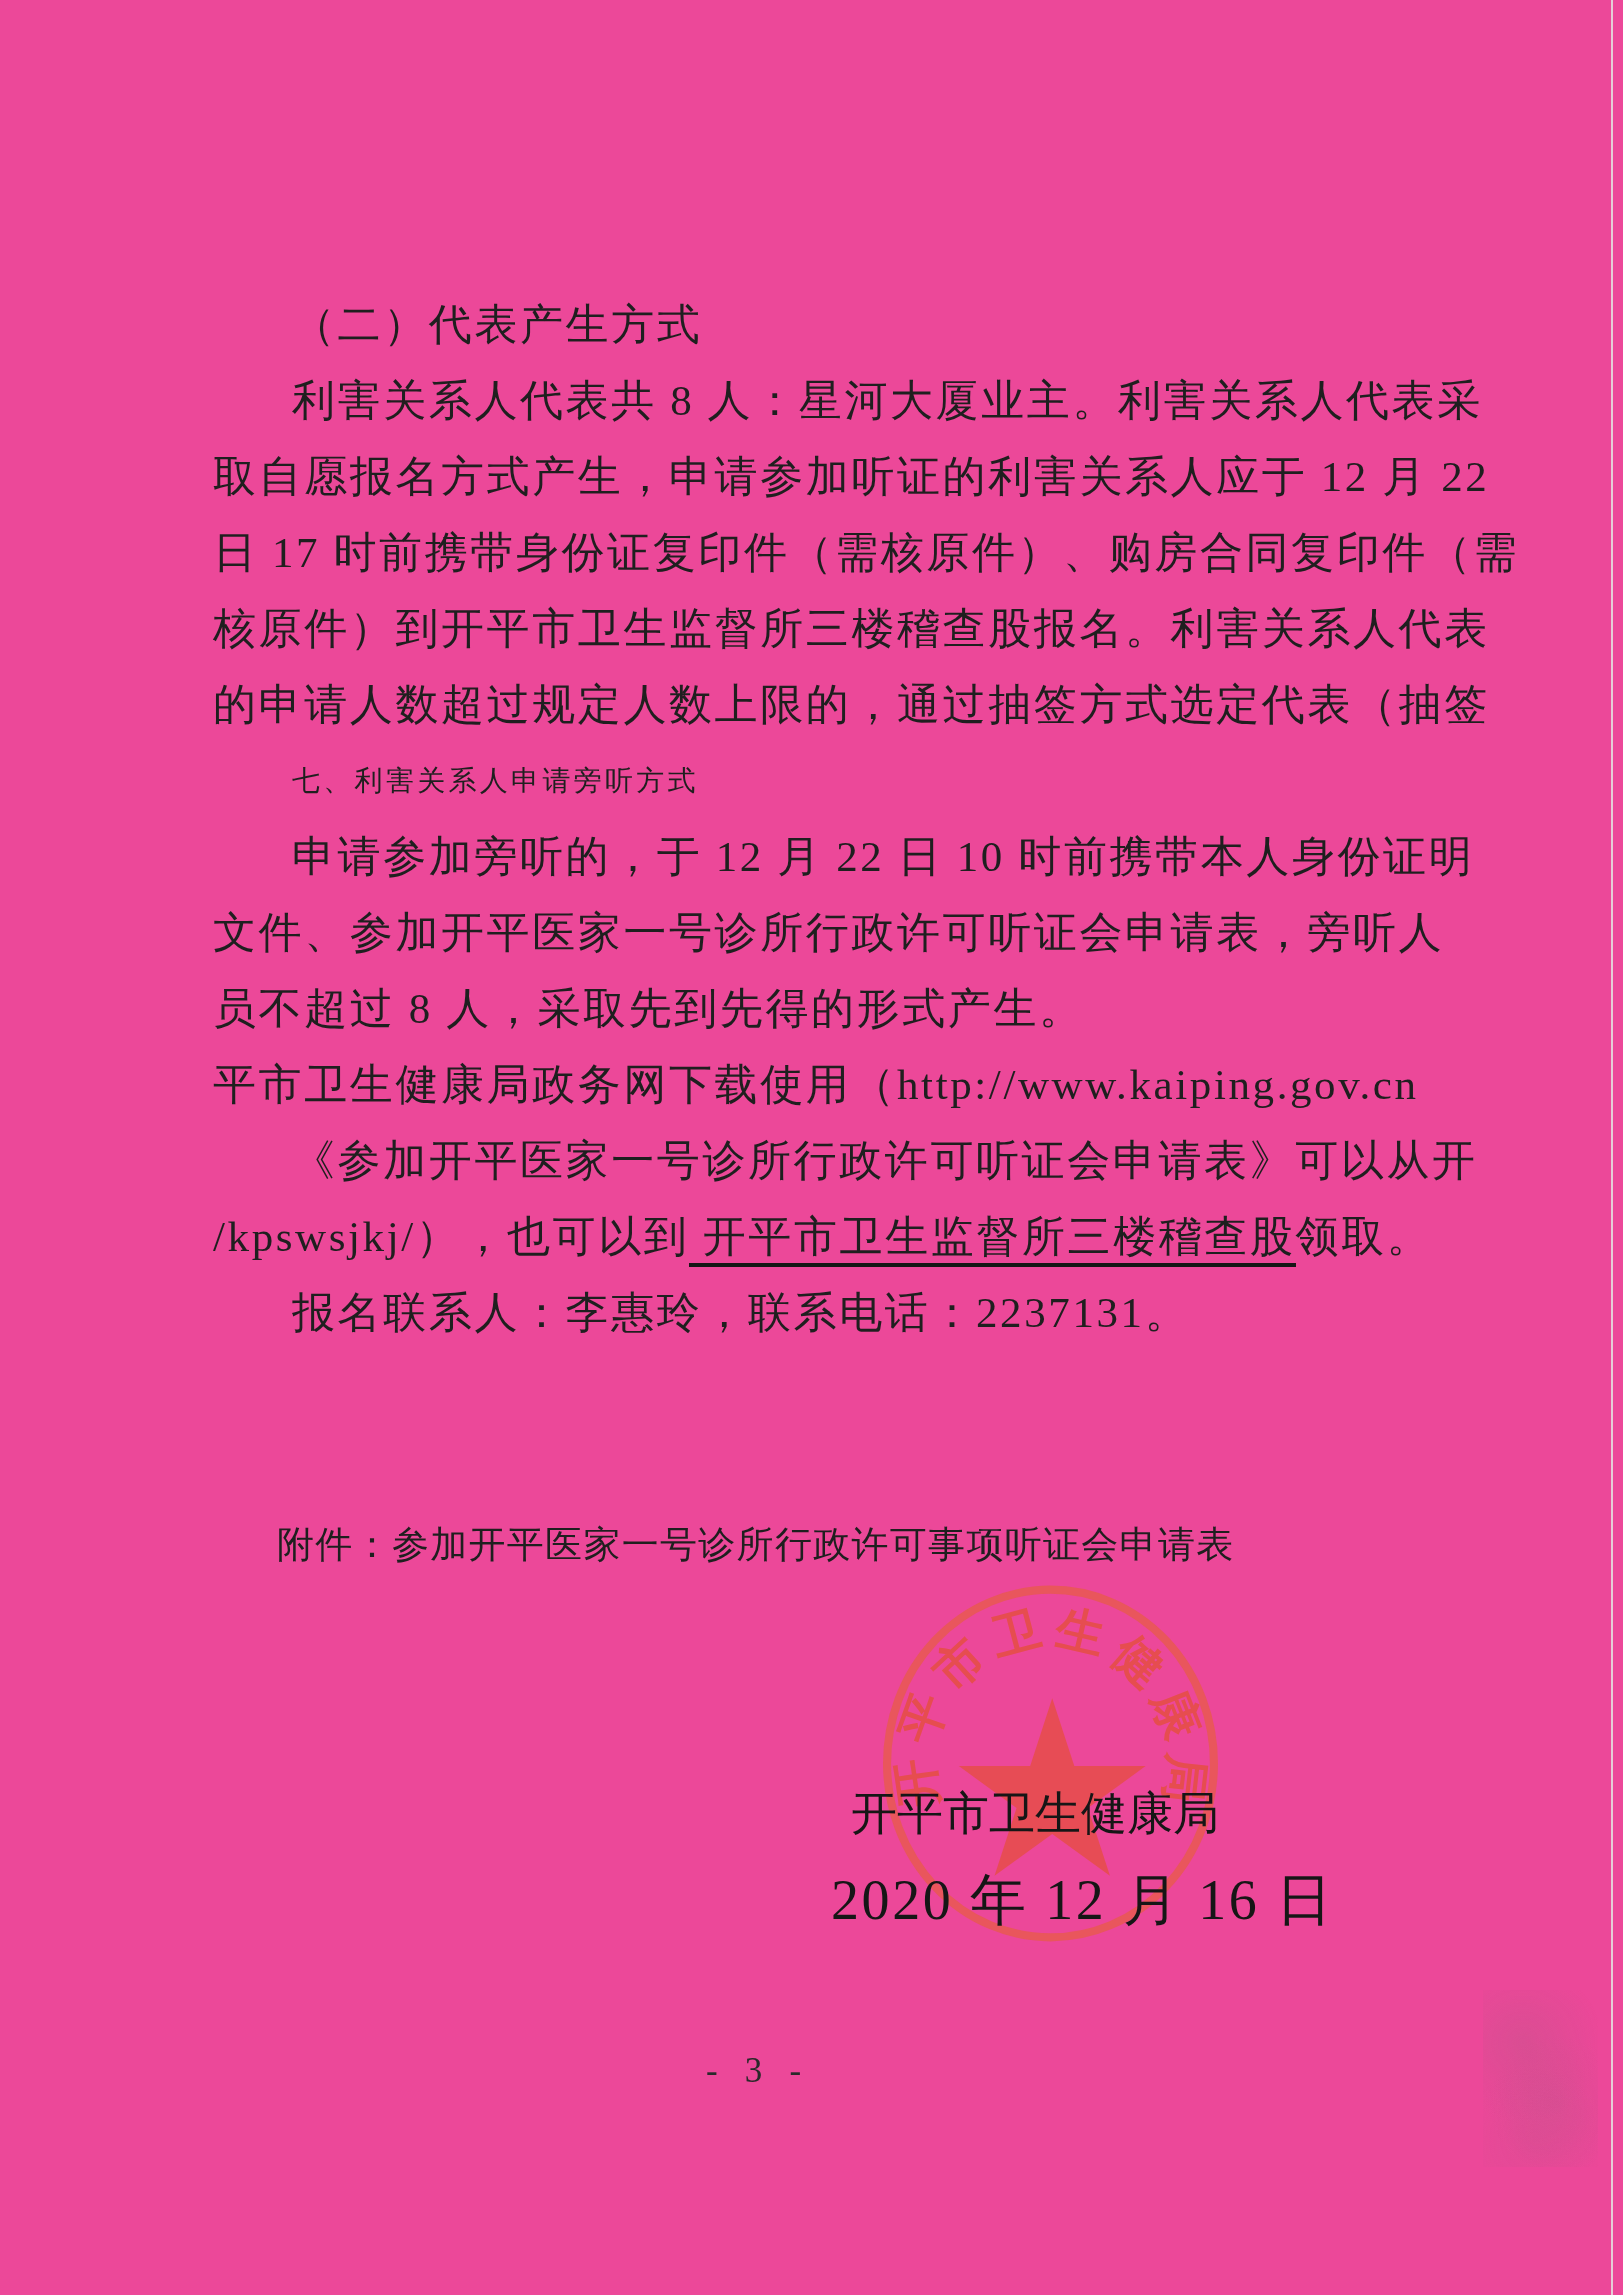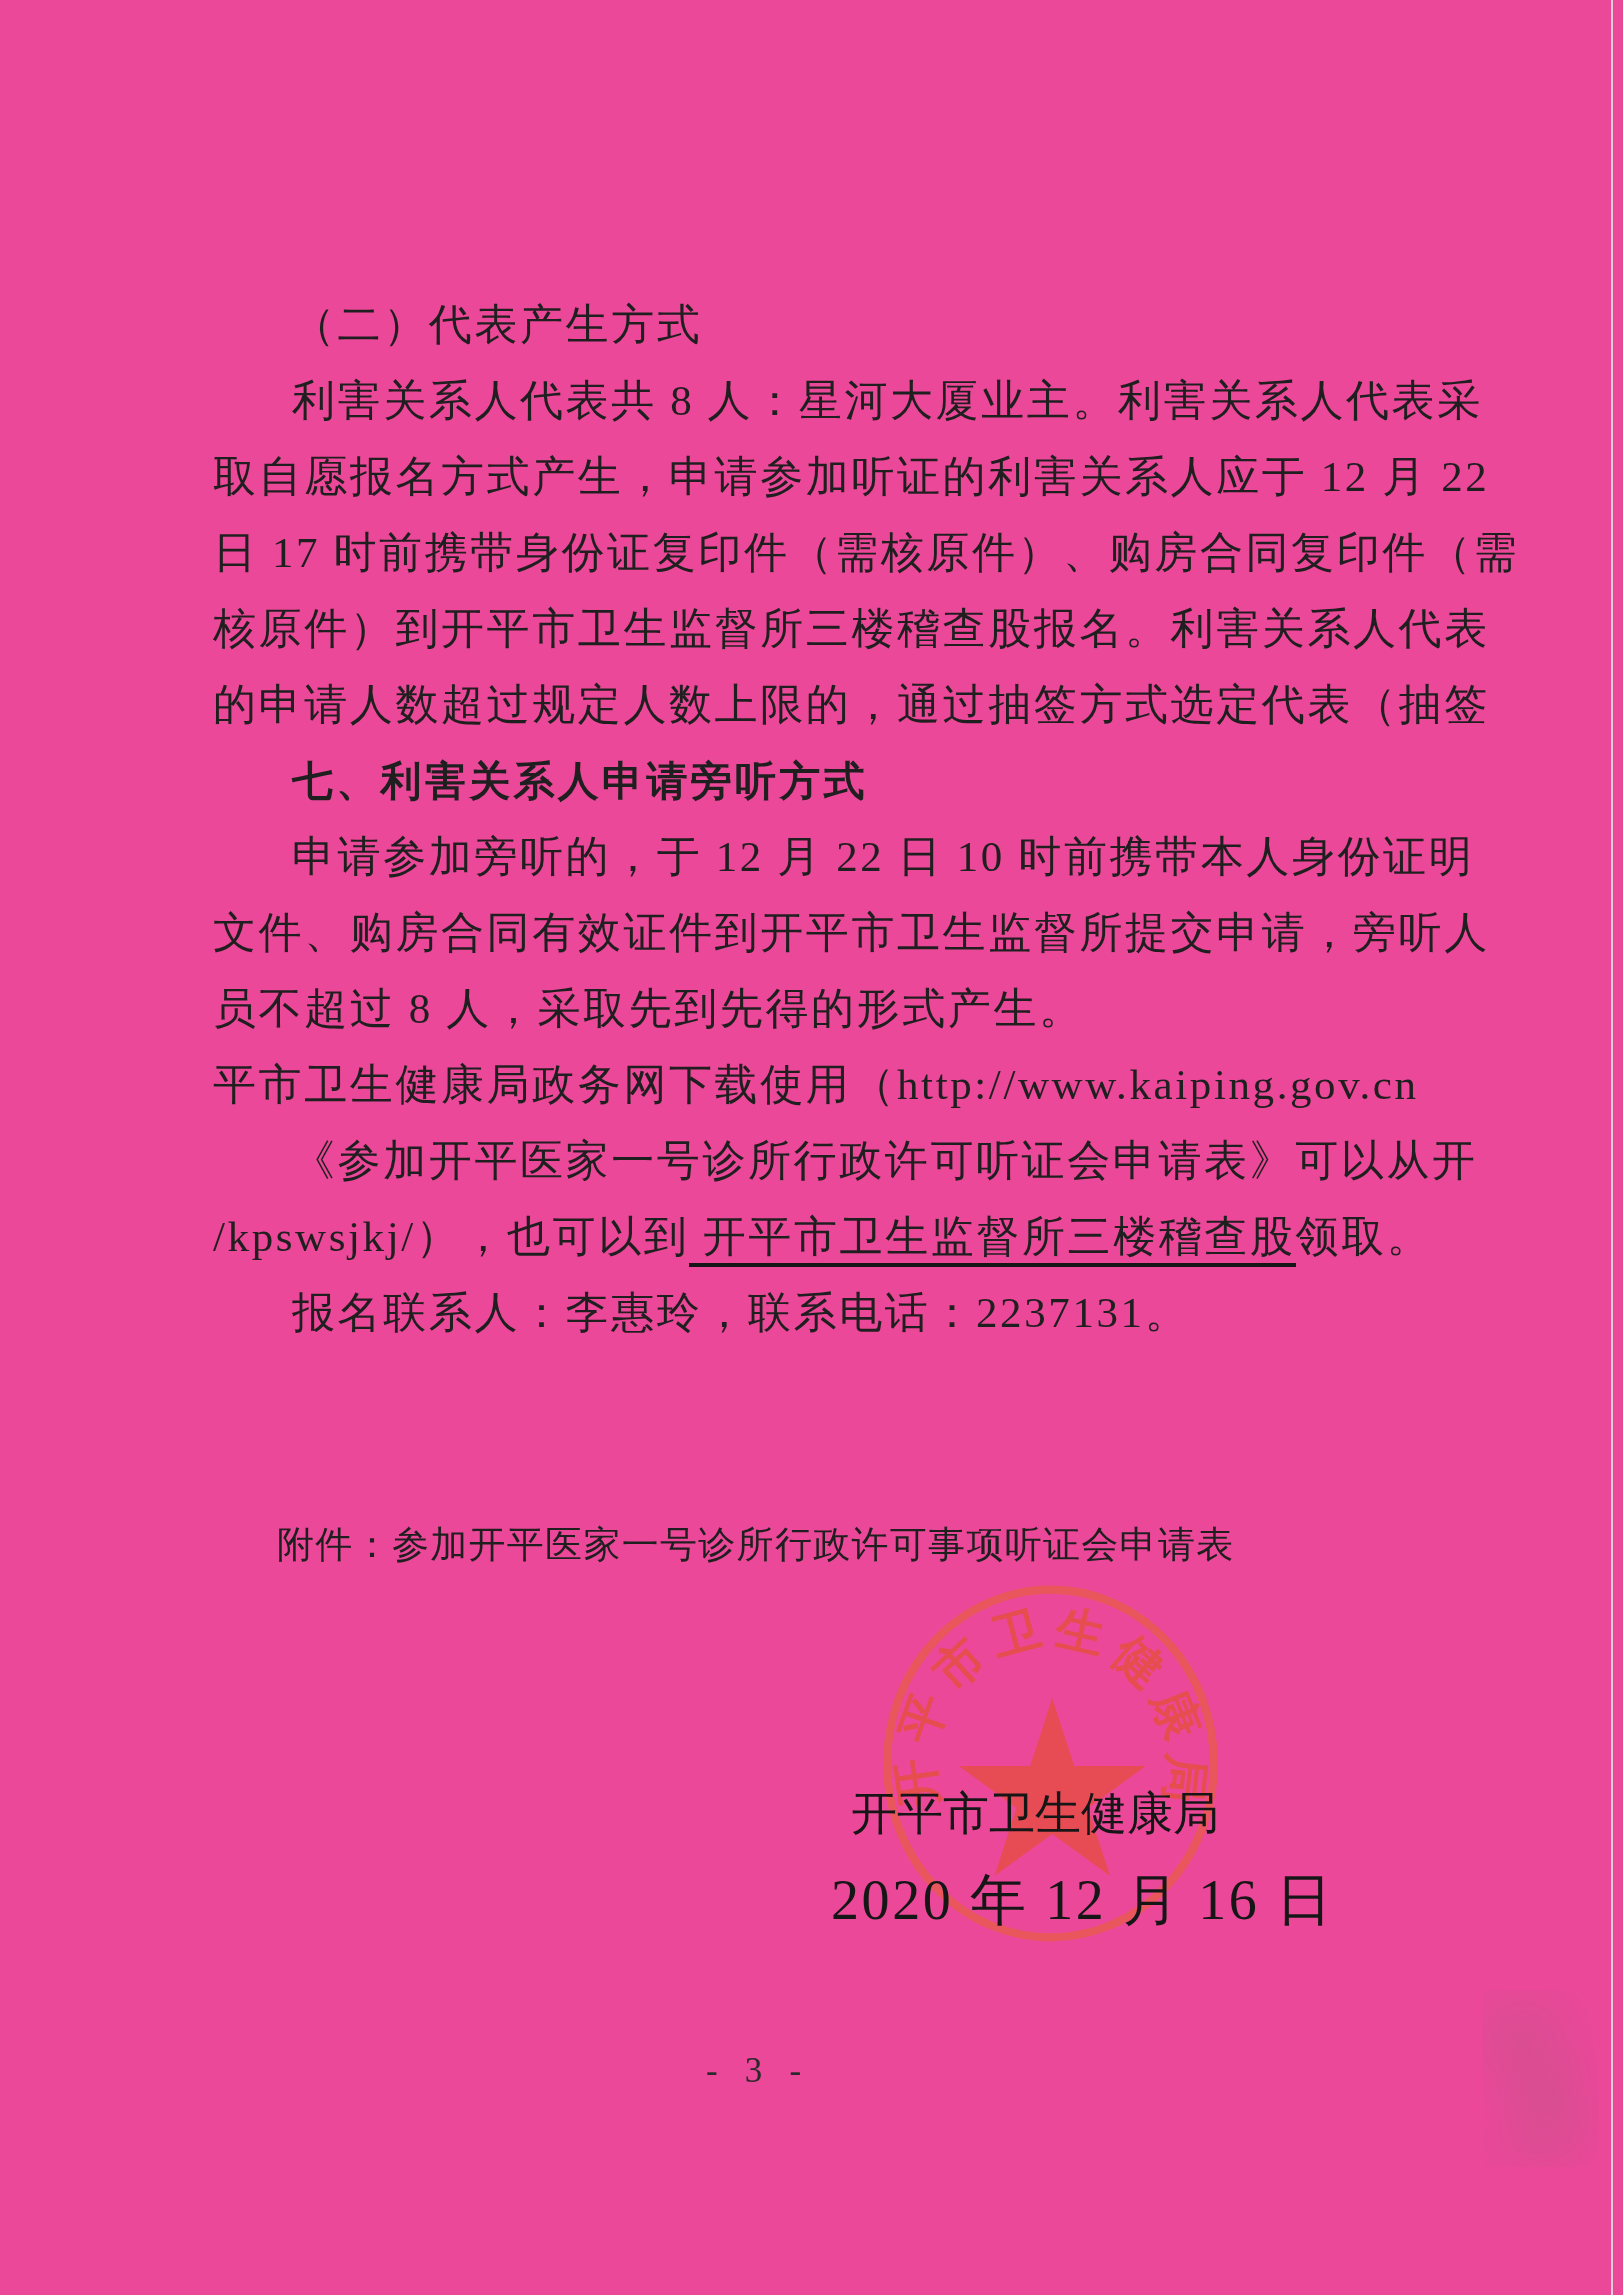--- a/index.html
+++ b/index.html
@@ -12,21 +12,21 @@
     overflow:hidden;
   }
   .body-text{position:absolute;left:213px;top:287px;width:1231px;}
   .line{
     font-size:43px;line-height:76px;height:76px;
     letter-spacing:2.6px;white-space:nowrap;
   }
   .indent{padding-left:79px;}
   .heading-bold{
     font-family:"Liberation Sans","DejaVu Sans",sans-serif;
-    font-weight:700;font-size:41px;letter-spacing:3.3px;
+    font-weight:400;font-size:28px;letter-spacing:3.3px;
   }
   .u-seg{border-bottom:4.6px solid #161616;padding-bottom:2.6px;}
   .attachment{
     position:absolute;left:277px;top:1520px;
     font-size:37px;letter-spacing:1.3px;white-space:nowrap;
   }
   .seal{position:absolute;left:877px;top:1581px;width:347px;height:365px;z-index:1;}
   .seal text{
     font-family:"Liberation Serif","DejaVu Serif",serif;
     font-weight:700;
@@ -66,21 +66,21 @@
 
     <div class="line indent">利害关系人代表共 8 人：星河大厦业主。利害关系人代表采</div>
     <div class="line">取自愿报名方式产生，申请参加听证的利害关系人应于 12 月 22</div>
     <div class="line">日 17 时前携带身份证复印件（需核原件）、购房合同复印件（需</div>
     <div class="line">核原件）到开平市卫生监督所三楼稽查股报名。利害关系人代表</div>
     <div class="line">的申请人数超过规定人数上限的，通过抽签方式选定代表（抽签</div>
 
     <div class="line indent heading-bold">七、利害关系人申请旁听方式</div>
 
     <div class="line indent">申请参加旁听的，于 12 月 22 日 10 时前携带本人身份证明</div>
-    <div class="line">文件、购房合同有效证件到开平市卫生监督所提交申请，旁听人</div>
+    <div class="line">文件、参加开平医家一号诊所行政许可听证会申请表，旁听人</div>
     <div class="line">员不超过 8 人，采取先到先得的形式产生。</div>
 
     <div class="line">平市卫生健康局政务网下载使用（http://www.kaiping.gov.cn</div>
     <div class="line indent">《参加开平医家一号诊所行政许可听证会申请表》可以从开</div>
     <div class="line">
       <span>/kpswsjkj/），也可以到</span><span class="u-seg"> 开平市卫生监督所三楼稽查股</span><span>领取。</span>
     </div>
 
     <div class="line indent">报名联系人：李惠玲，联系电话：2237131。</div>
   </div>

